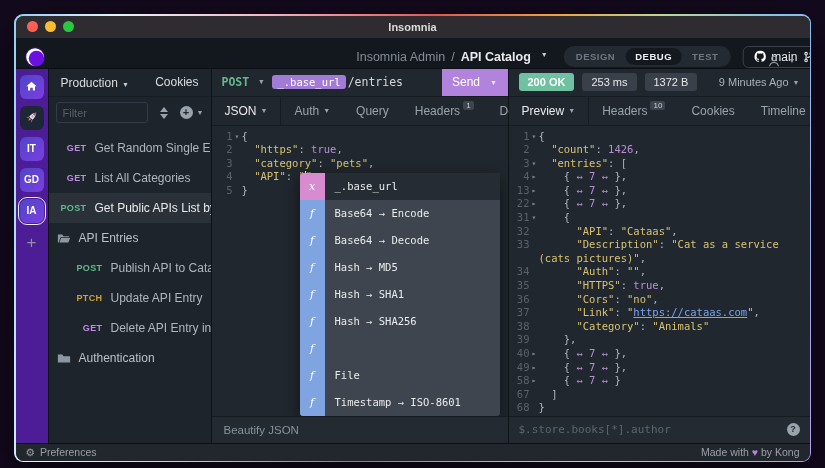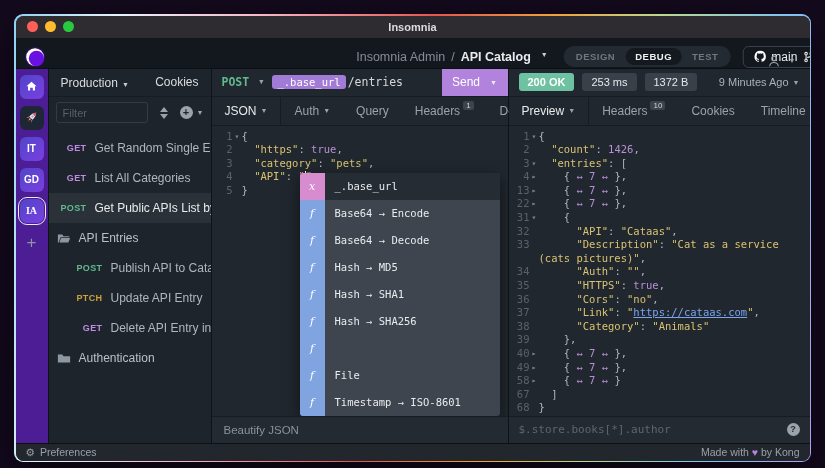--- a/index.html
+++ b/index.html
@@ -32,21 +32,21 @@
 
   .car { font-size:7px; color:#9aa2ab; margin-left:4px; }
   .car.light { color:#c6ccd2; }
 
   
   .content { flex:1 1 auto; display:flex; min-height:0; }
   .rail { width:33px; background:#4c1d95; border-right:1px solid #0e1317; display:flex; flex-direction:column; align-items:center; padding-top:6px; gap:7px; flex:0 0 auto; }
   .tile { width:24px; height:24px; border-radius:6px; display:flex; align-items:center; justify-content:center; font-size:10px; font-weight:bold; color:#fff; }
   .tile.grad { background:linear-gradient(135deg,#4f46c8,#7a3fe0); }
   .tile.dark { background:#1d2736; }
-  .tile.ring { outline:1.5px solid #e8eaec; outline-offset:1.5px; border-radius:7px;font-family:Liberation Serif, serif; }
+  .tile.ring { outline:1.5px solid #e8eaec; outline-offset:1.5px; border-radius:7px; }
   .rail-add { color:#8d96a0; font-size:17px; margin-top:3px; }
 
   .sidebar { width:163px; background:#1e242b; border-right:1px solid #0e1317; display:flex; flex-direction:column; flex:0 0 auto; }
   .env-row { height:28px; border-bottom:1px solid #171c22; display:flex; align-items:center; justify-content:space-between; padding:0 12px; flex:0 0 auto; }
   .env-name, .cookies { color:#d9dcdf; font-size:12px; }
   .filter-row { height:32px; display:flex; align-items:center; padding:0 7px; gap:12px; flex:0 0 auto; }
   .filter-input { flex:1; height:21px; background:transparent; border:1px solid #343b44; border-radius:3px; color:#cfd4d9; font-size:11px; padding:0 6px; outline:none; min-width:0; }
   .filter-input::placeholder { color:#566069; }
   .sort-ic { display:flex; flex-direction:column; gap:2px; align-items:center; }
   .sort-ic i { width:0; height:0; border-left:4px solid transparent; border-right:4px solid transparent; display:block; }

